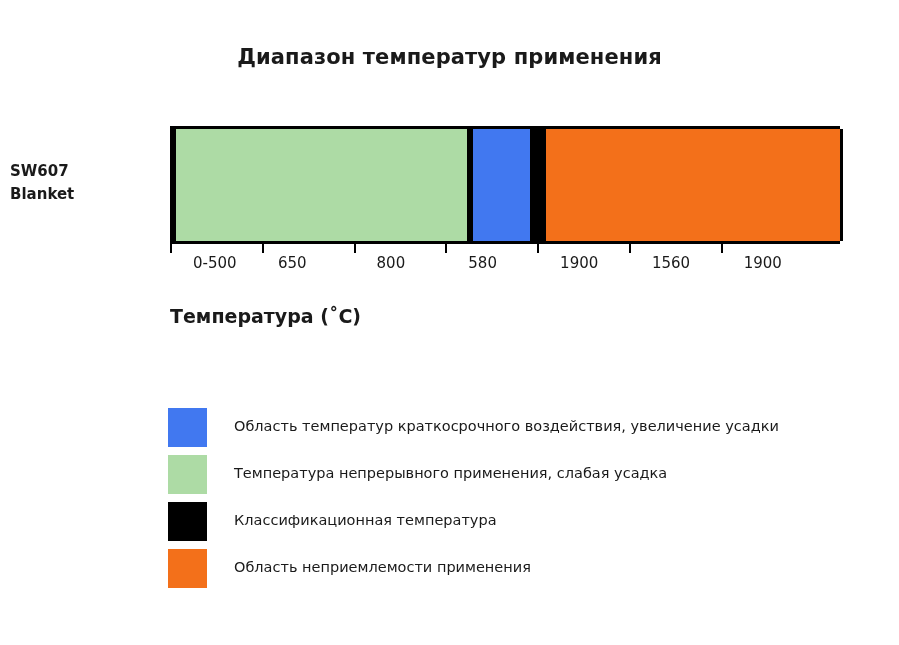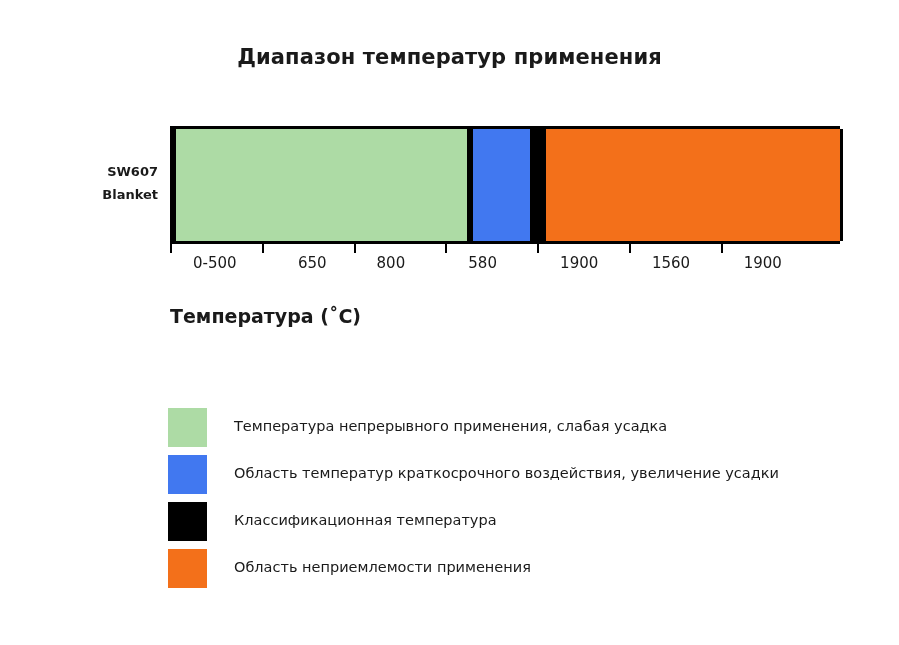--- a/index.html
+++ b/index.html
@@ -65,22 +65,21 @@
     height: 100%;
     box-sizing: border-box;
   }
 
   
   .cat-label {
     position: absolute;
     left: 10px;
     top: 160px;
     width: 148px;
-    text-align: right;
-    font-size: 13px;
+    font-size: 15px;
     font-weight: bold;
     line-height: 23px;
     color: #1a1a1a;
   }
 
   
   .axis-ticks {
     position: absolute;
     left: 170px;
     top: 244px;
@@ -173,40 +172,40 @@
       <div class="tick-mark" style="left: 0px;"></div>
       <div class="tick-mark" style="left: 91.7808px;"></div>
       <div class="tick-mark" style="left: 183.562px;"></div>
       <div class="tick-mark" style="left: 275.342px;"></div>
       <div class="tick-mark" style="left: 367.123px;"></div>
       <div class="tick-mark" style="left: 458.904px;"></div>
       <div class="tick-mark" style="left: 550.685px;"></div>
     </div>
   <div class="tick-labels" id="tick-labels">
       <div class="tick-label" style="left: -4px;">0-500</div>
-      <div class="tick-label" style="left: 101px;">650</div>
+      <div class="tick-label" style="left: 81px;">650</div>
       <div class="tick-label" style="left: 179.562px;">800</div>
       <div class="tick-label" style="left: 271.342px;">580</div>
       <div class="tick-label" style="left: 363.123px;">1900</div>
       <div class="tick-label" style="left: 454.904px;">1560</div>
       <div class="tick-label" style="left: 546.685px;">1900</div>
     </div>
 
   <div class="axis-title">Температура (˚С)</div>
 
   <div class="legend" id="legend">
       <div class="legend-row">
+        <div class="legend-swatch" style="background: rgb(65, 120, 240);"></div>
+        <div class="legend-text">Область температур краткосрочного воздействия, увеличение усадки</div>
+      </div>
+      <div class="legend-row">
         <div class="legend-swatch" style="background: rgb(173, 219, 165);"></div>
         <div class="legend-text">Температура непрерывного применения, слабая усадка</div>
       </div>
       <div class="legend-row">
-        <div class="legend-swatch" style="background: rgb(65, 120, 240);"></div>
-        <div class="legend-text">Область температур краткосрочного воздействия, увеличение усадки</div>
-      </div>
-      <div class="legend-row">
         <div class="legend-swatch" style="background: rgb(0, 0, 0);"></div>
         <div class="legend-text">Классификационная температура</div>
       </div>
       <div class="legend-row">
         <div class="legend-swatch" style="background: rgb(243, 112, 26);"></div>
         <div class="legend-text">Область неприемлемости применения</div>
       </div>
     </div>
 
 </div>

